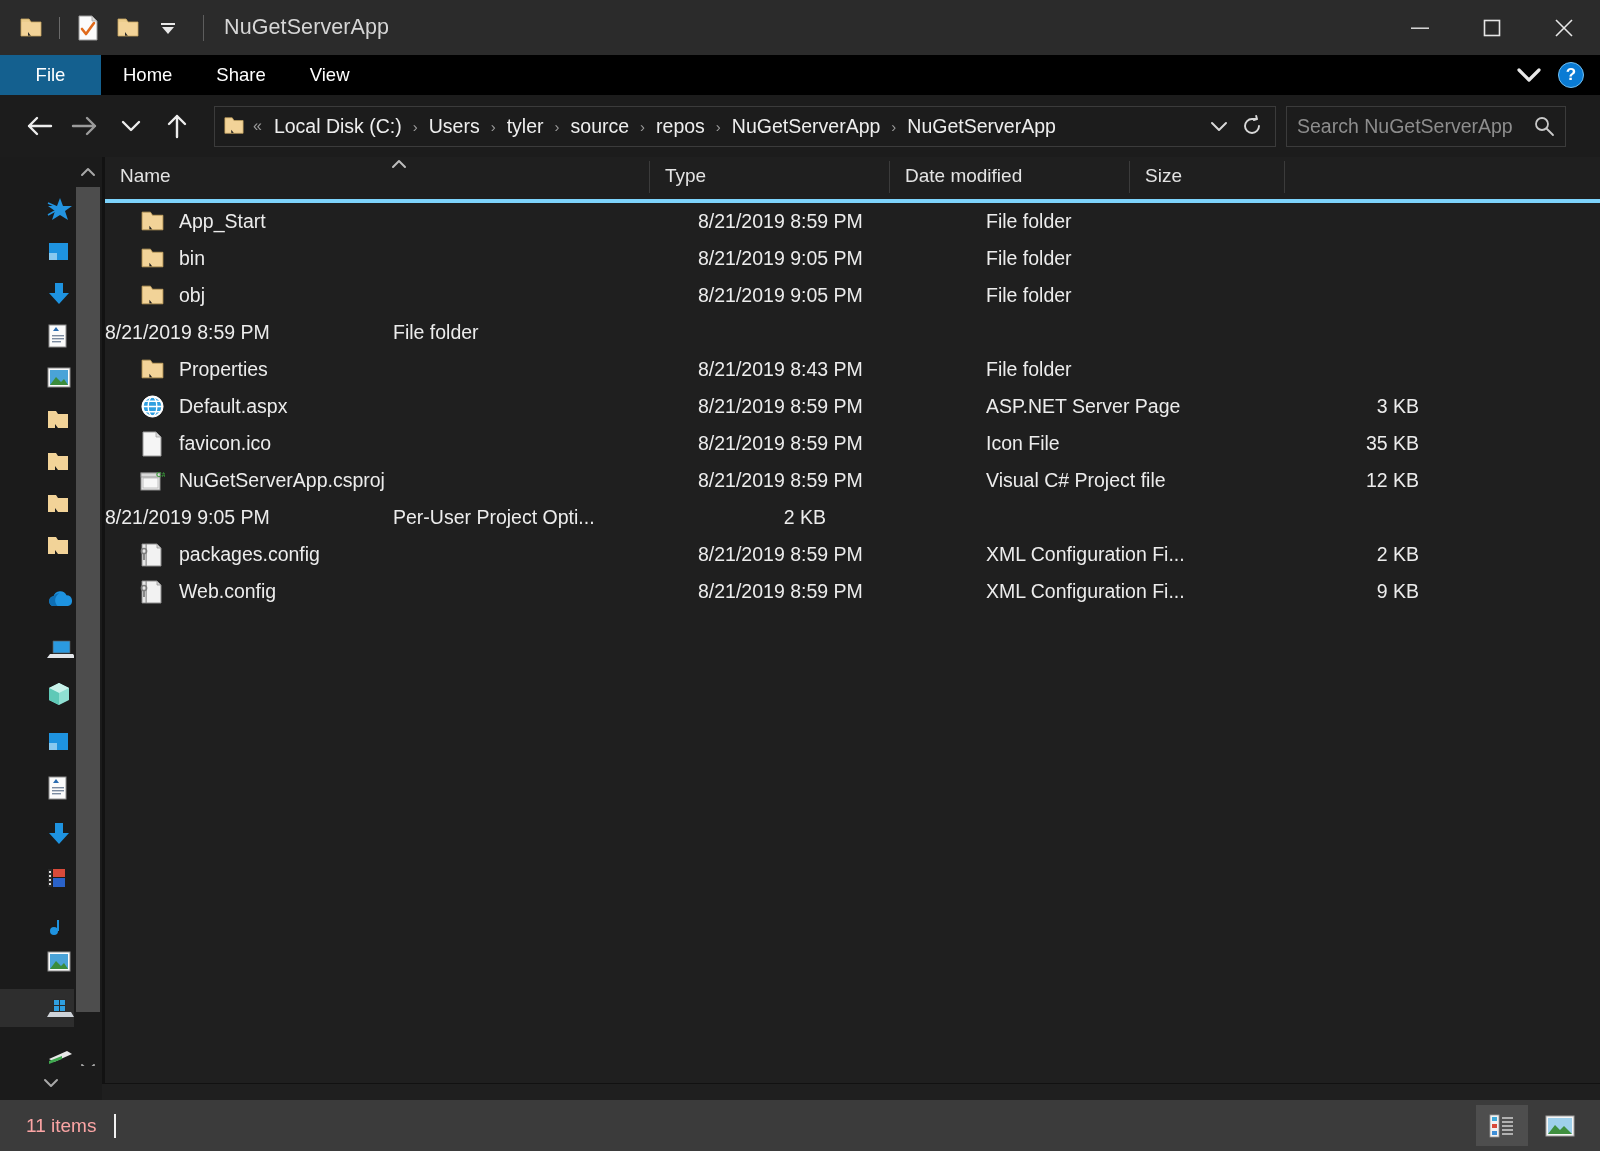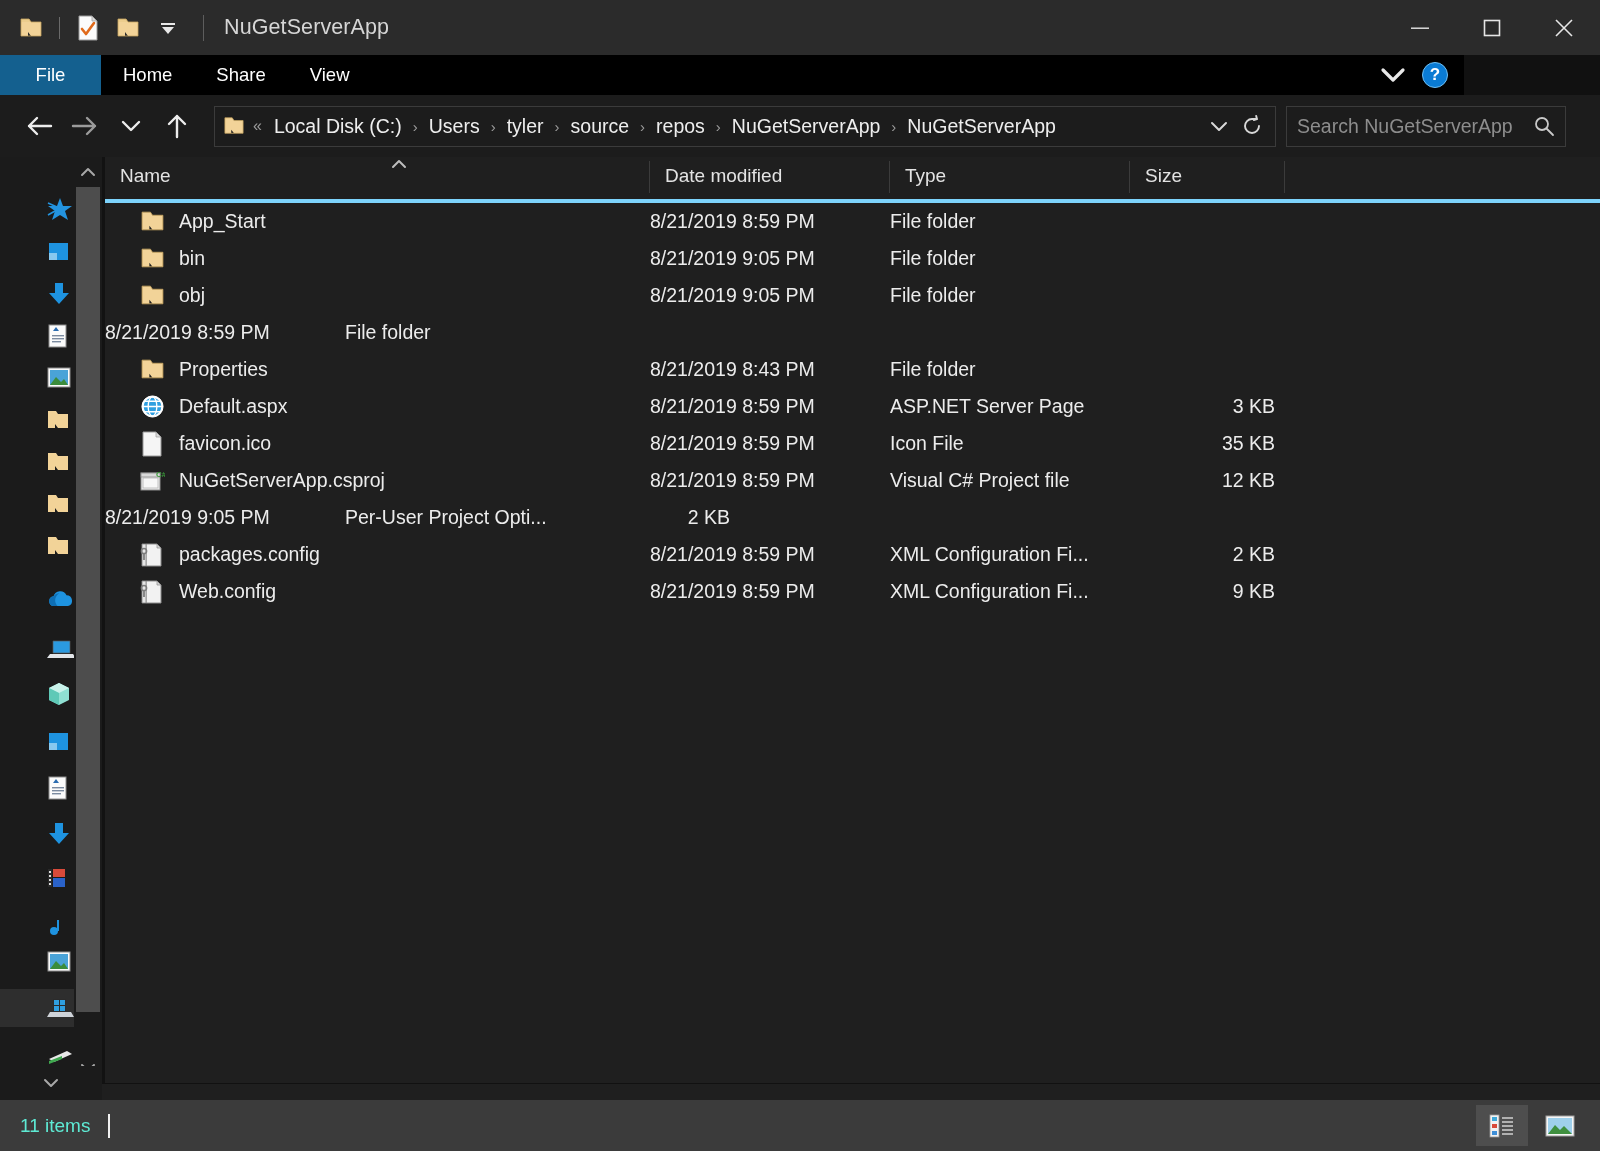--- a/index.html
+++ b/index.html
@@ -28,21 +28,21 @@
     color: #d6d6d6; font-size: 21.5px; letter-spacing: .1px; white-space: nowrap;
   }
   .wctl-group { position: absolute; right: 0; top: 0; height: 55px; display: flex; }
   .wctl {
     width: 72px; height: 55px; display: flex; align-items: center; justify-content: center;
     color: #e6e6e6;
   }
 
   
   .ribbon {
-    position: absolute; left: 0; top: 55px; width: 1464px; height: 40px;
+    position: absolute; left: 0; top: 55px; width: 1600px; height: 40px;
     background: #000000; display: flex; align-items: center;
   }
   .tab {
     display: flex; align-items: center; justify-content: center;
     height: 40px; padding: 16px 22px; color: #ffffff; font-size: 18.5px; white-space: nowrap;
   }
   .tab.file { background: #14608f; width: 101px; padding: 0; }
   .ribbon-right { position: absolute; right: 0; top: 0; height: 40px; display: flex; align-items: center; gap: 14px; padding-right: 16px; }
   .help-circle {
     width: 26px; height: 26px; border-radius: 50%; background: #0a7bd4;
@@ -115,34 +115,34 @@
     display: flex; align-items: center; padding-left: 15px;
   }
   .colhead .divider {
     position: absolute; right: 0; top: 8px; width: 1px; height: 32px; background: #3b3b3b;
   }
   .sortmark {
     position: absolute; left: 284px; top: 0px; color: #bdbdbd; font-size: 15px;
   }
   .rows { position: relative; }
   .row {
-    height: 37px; display: flex; align-items: center; color: #ececec; font-size: 19.5px;
+    height: 37px; display: flex; align-items: center; color: #ececec; font-size: 19.5px; gap: 48px;
   }
   .cell-name { width: 545px; display: flex; align-items: center; padding-left: 34px; }
   .cell-name .ico { width: 26px; height: 26px; margin-right: 14px; display: flex; align-items: center; justify-content: center; flex: none; }
   .cell-date { width: 240px; }
   .cell-type { width: 240px; }
   .cell-size { width: 145px; text-align: right; }
 
   
   .statusbar {
     position: absolute; left: 0; bottom: 0; width: 1600px; height: 51px;
     background: #3b3b3b; display: flex; align-items: center;
   }
-  .status-text { color: #5eead4; font-size: 19px; padding-left: 20px; }
+  .status-text { color: #fca5a5; font-size: 19px; padding-left: 26px; }
   .status-caret-box {
     position: absolute; left: 0; bottom: 51px; width: 102px; height: 34px;
     background: #1b1b1b; display: flex; align-items: center; justify-content: center;
     color: #9b9b9b; font-size: 13px;
   }
   .viewbtns { position: absolute; right: 14px; top: 0; height: 51px; display: flex; align-items: center; gap: 6px; }
   .viewbtn { width: 52px; height: 41px; display: flex; align-items: center; justify-content: center; }
   .viewbtn.active { background: #4e4e4e; }
 
   .bottomstrip { position: absolute; left: 102px; bottom: 51px; width: 1498px; height: 16px; background: #1f1f1f; }
@@ -455,25 +455,25 @@
       <div class="sortmark">
         <svg width="20" height="14" viewBox="0 0 20 14">
             <path d="M4 10 L10 4 L16 10" fill="none" stroke="#bdbdbd" stroke-width="2" stroke-linecap="round" stroke-linejoin="round"></path>
           </svg>
       </div>
       <div class="colhead" style="width:545px">
         <span>Name</span>
         <span class="divider"></span>
       </div>
       <div class="colhead" style="width:240px">
+        <span>Type</span>
+        <span class="divider"></span>
+      </div>
+      <div class="colhead" style="width:240px">
         <span>Date modified</span>
-        <span class="divider"></span>
-      </div>
-      <div class="colhead" style="width:240px">
-        <span>Type</span>
         <span class="divider"></span>
       </div>
       <div class="colhead" style="width:155px">
         <span>Size</span>
         <span class="divider"></span>
       </div>
     </div>
 
     <div class="rows">
 

